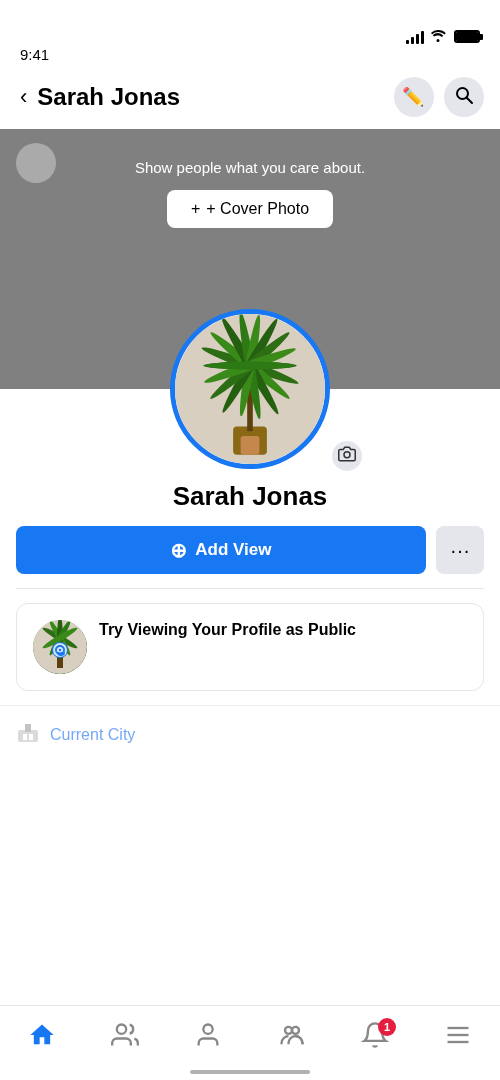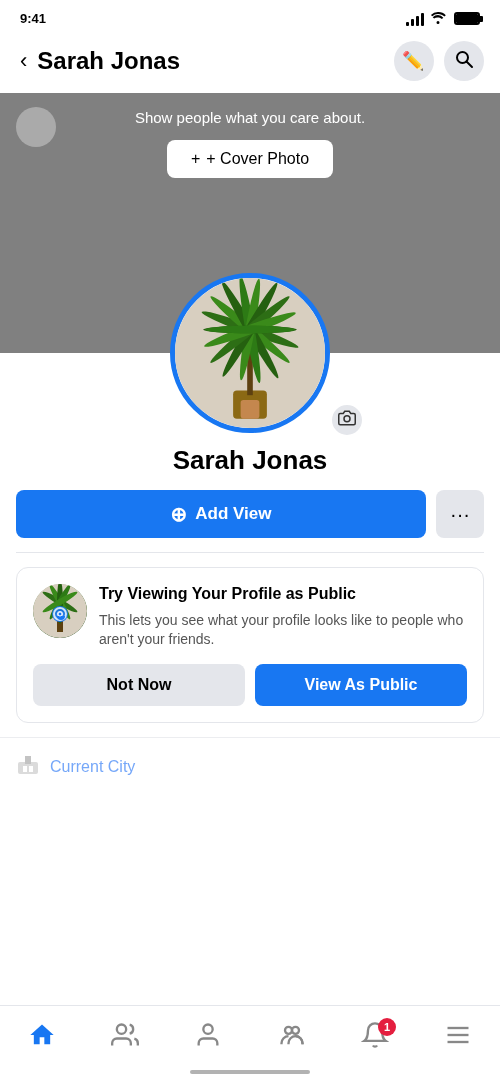--- a/index.html
+++ b/index.html
@@ -14,23 +14,24 @@
 
     
     .status-bar {
       display: flex;
       justify-content: space-between;
       align-items: center;
       padding: 10px 20px 6px 20px;
       background: #fff;
     }
     .status-time {
-      font-size: 13px;
-      font-weight: 700;
-      color: #000;
+      font-size: 15px;
+      font-weight: 400;
+      color: #000;
+      margin-top: 36px;
     }
     .status-icons {
       display: flex;
       align-items: center;
       gap: 5px;
     }
     .signal-bars {
       display: flex;
       align-items: flex-end;
       gap: 2px;
@@ -131,21 +132,21 @@
       top: 14px;
       left: 16px;
       width: 40px;
       height: 40px;
       border-radius: 50%;
       background: #aaa;
     }
     .cover-hint-text {
       color: #fff;
       font-size: 15px;
-      margin-top: 2px;
+      margin-top: 16px;
       text-align: center;
     }
     .cover-photo-btn {
       margin-top: 14px;
       background: #fff;
       border: none;
       border-radius: 8px;
       padding: 10px 24px;
       font-size: 16px;
       font-weight: 500;
@@ -504,26 +505,21 @@
         <ellipse cx="27" cy="18" rx="3" ry="20" fill="#2d7a15" transform="rotate(30 27 18)"></ellipse>
         <ellipse cx="27" cy="18" rx="3" ry="20" fill="#3a8a1a" transform="rotate(60 27 18)"></ellipse>
         <circle cx="27" cy="30" r="8" fill="#1877f2" opacity="0.9"></circle>
         <path d="M27 23a7 7 0 000 14 7 7 0 000-14zm0 2a5 5 0 110 10 5 5 0 010-10zm-3 5a3 3 0 106 0 3 3 0 00-6 0z" fill="#fff" opacity="0.8"></path>
         <path d="M24 32a4 4 0 008 0" fill="#1877f2"></path>
         <circle cx="27" cy="30" r="2" fill="#1877f2" stroke="#fff" stroke-width="1"></circle>
       </svg>
     </div>
     <div class="card-text">
       <span class="card-title">Try Viewing Your Profile as Public</span>
-      <p class="card-desc">This lets you see what your profile looks like to people who aren't your friends.</p>
     </div>
-  </div>
-  <div class="card-buttons">
-    <button class="not-now-btn">Not Now</button>
-    <button class="view-public-btn">View As Public</button>
   </div>
 </div>
 
 <div class="current-city-hint">
   <span class="city-icon">
     <svg width="24" height="24" viewBox="0 0 24 24" fill="none">
       <rect x="2" y="10" width="20" height="12" rx="2" fill="#ccc"></rect>
       <rect x="9" y="4" width="6" height="8" fill="#aaa"></rect>
       <rect x="7" y="14" width="4" height="6" fill="#fff"></rect>
       <rect x="13" y="14" width="4" height="6" fill="#fff"></rect>

